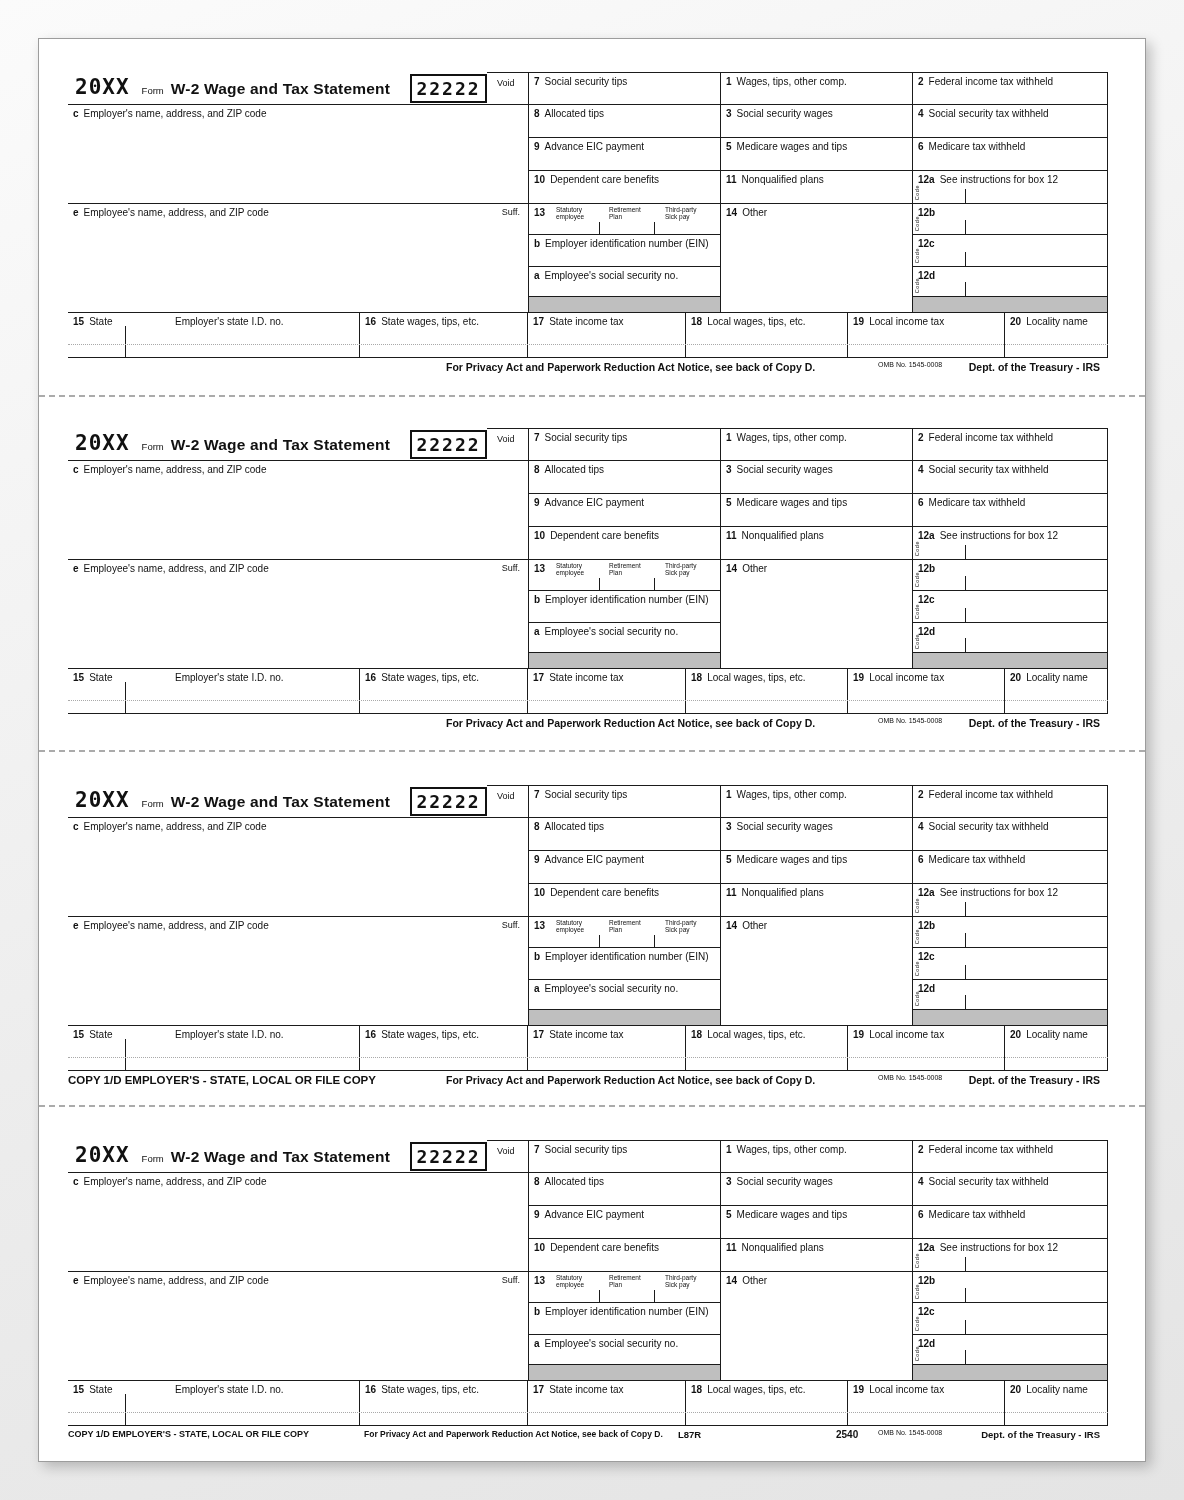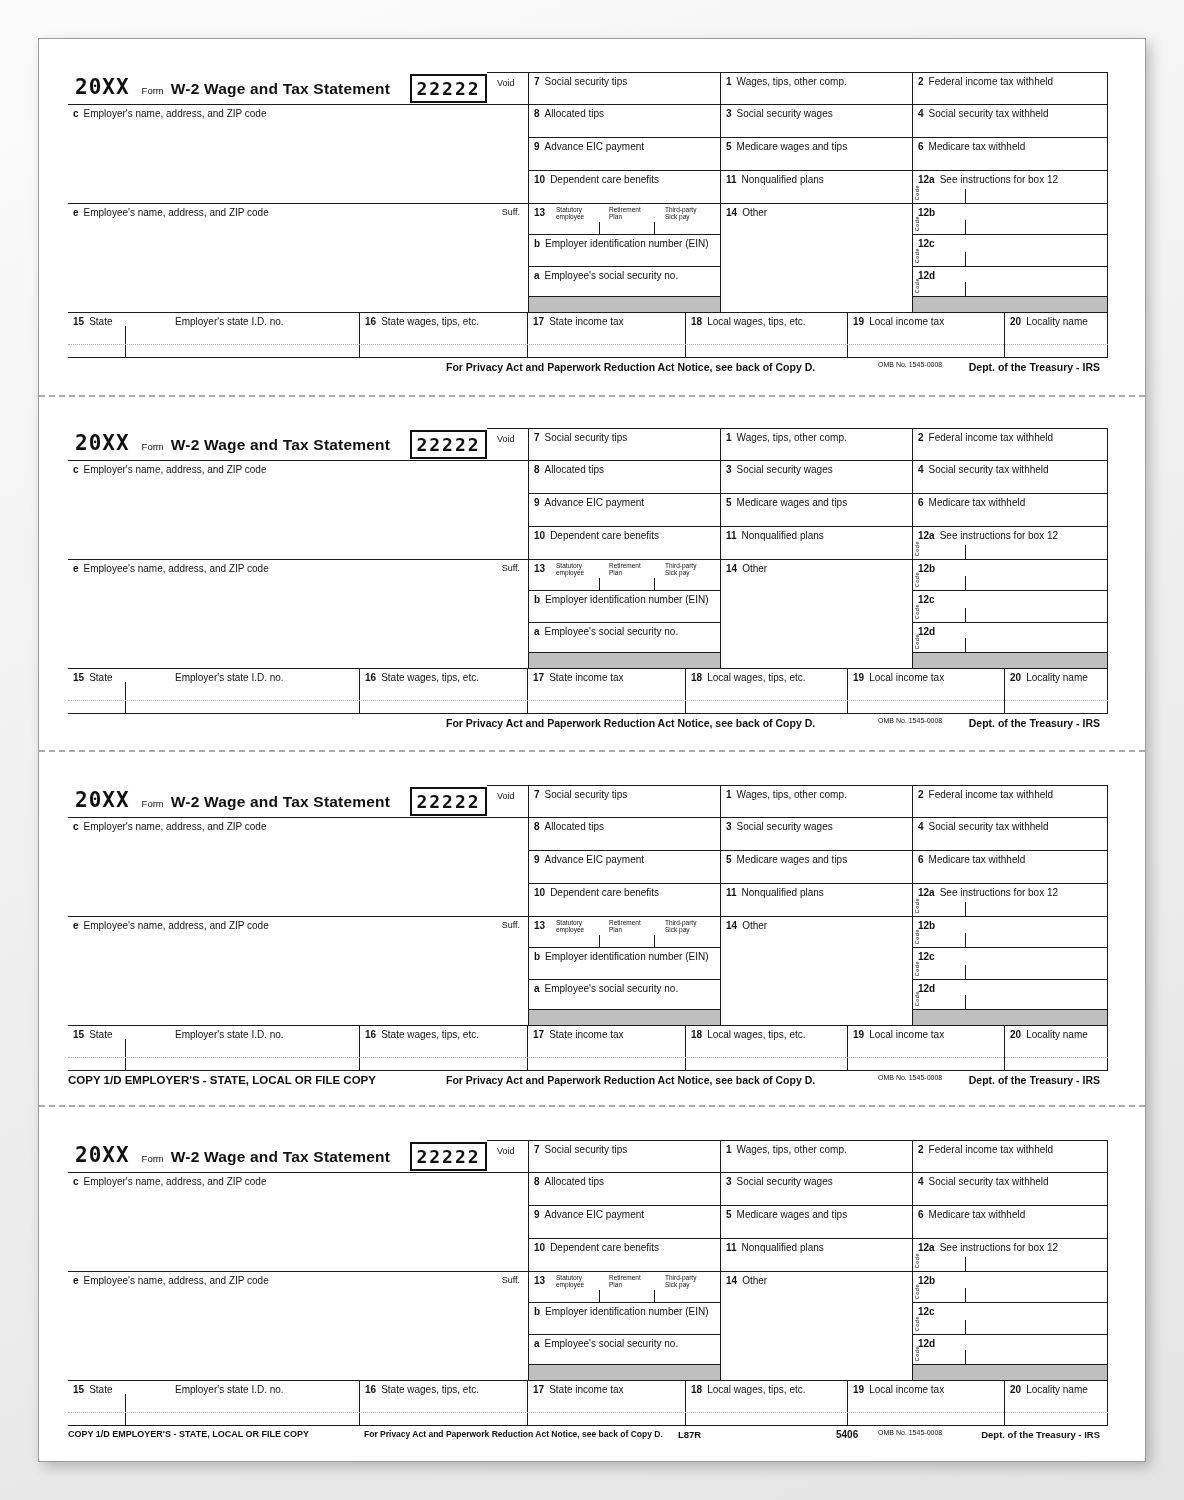--- a/index.html
+++ b/index.html
@@ -603,21 +603,21 @@
     </div>
     <div class="cell bB rR" style="left:936px;top:240px;width:104px;height:46px;">
       <span class="n">20</span><span>Locality name</span>
     </div>
     <div class="dotted"></div>
 
     <div class="footer">
       <span class="f-copy">COPY 1/D EMPLOYER'S - STATE, LOCAL OR FILE COPY</span>
       <span class="f-privacy">For Privacy Act and Paperwork Reduction  Act Notice, see back of Copy D.</span>
       <span class="f-code">L87R</span>
-      <span class="f-stock">5406</span>
+      <span class="f-stock">2540</span>
       <span class="f-omb">OMB No. 1545-0008</span>
       <span class="f-dept">Dept. of the Treasury - IRS</span>
     </div>
 
   </div>
 <div class="sep" style="top: 356px;"></div>
     <div class="sep" style="top: 711px;"></div>
     <div class="sep" style="top: 1066px;"></div>
   </div>
 

